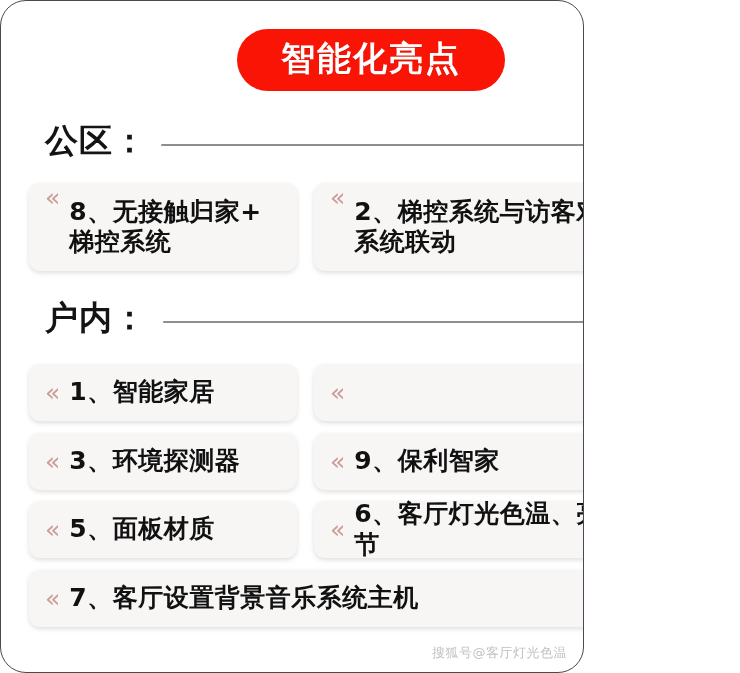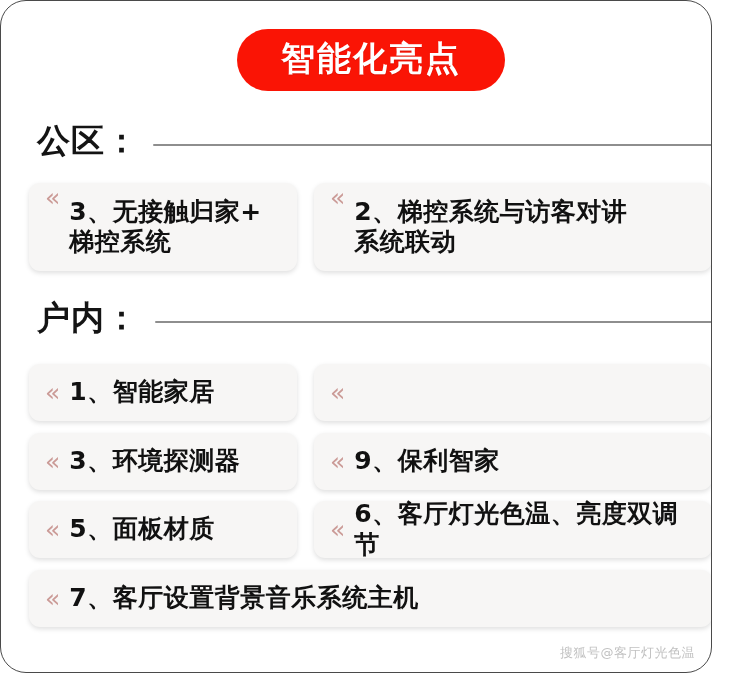--- a/index.html
+++ b/index.html
@@ -5,21 +5,21 @@
   html, body {
     margin: 0;
     padding: 0;
     background: #ffffff;
   }
   body {
     font-family: "DejaVu Sans", "Liberation Sans", sans-serif;
   }
   #page {
     position: relative;
-    width: 712px;
+    width: 584px;
     height: 673px;
     box-sizing: border-box;
     background: #ffffff;
     border: 1px solid #4a4a4a;
     border-radius: 26px;
     overflow: hidden;
   }
 
   
   .title-wrap {
@@ -39,21 +39,21 @@
     font-weight: bold;
     letter-spacing: 2px;
     line-height: 1.1;
     text-shadow: 0 1px 1px rgba(0,0,0,0.12);
     white-space: nowrap;
   }
 
   
   .section-head {
     position: absolute;
-    left: 36px;
+    left: 44px;
     display: flex;
     align-items: center;
     width: 684px;
     justify-content: center;
   }
   .section-title {
     font-size: 33px;
     font-weight: bold;
     color: #141414;
     white-space: nowrap;
@@ -137,21 +137,21 @@
     <div class="title-pill">智能化亮点</div>
   </div>
 
   <div class="section-head" id="head-public">
     <span class="section-title">公区：</span>
     <span class="section-rule"></span>
   </div>
 
   <div class="card" id="card-p1">
     <span class="chev">«</span>
-    <span class="card-text">3、无接触归家+
+    <span class="card-text">8、无接触归家+
 梯控系统</span>
   </div>
 
   <div class="card" id="card-p2">
     <span class="chev">«</span>
     <span class="card-text">2、梯控系统与访客对讲
 系统联动</span>
   </div>
 
   <div class="section-head" id="head-indoor">

